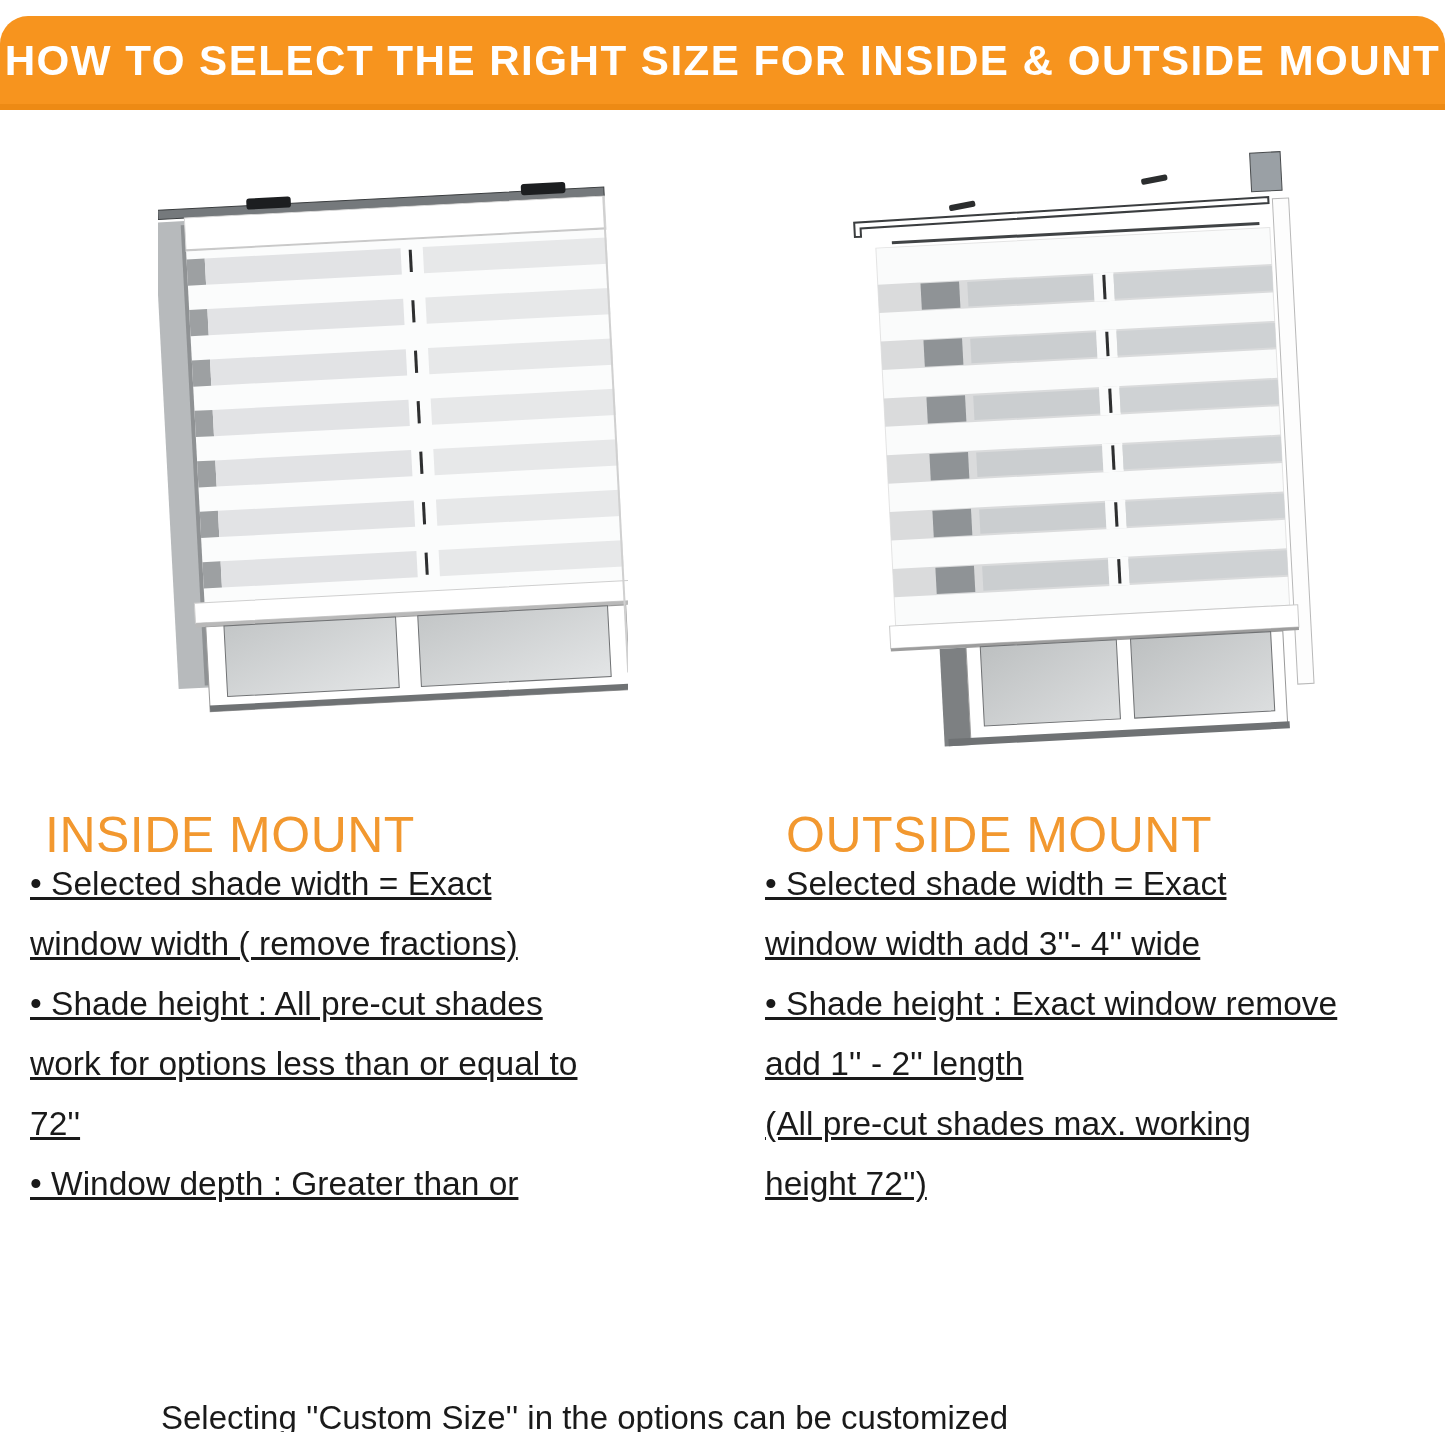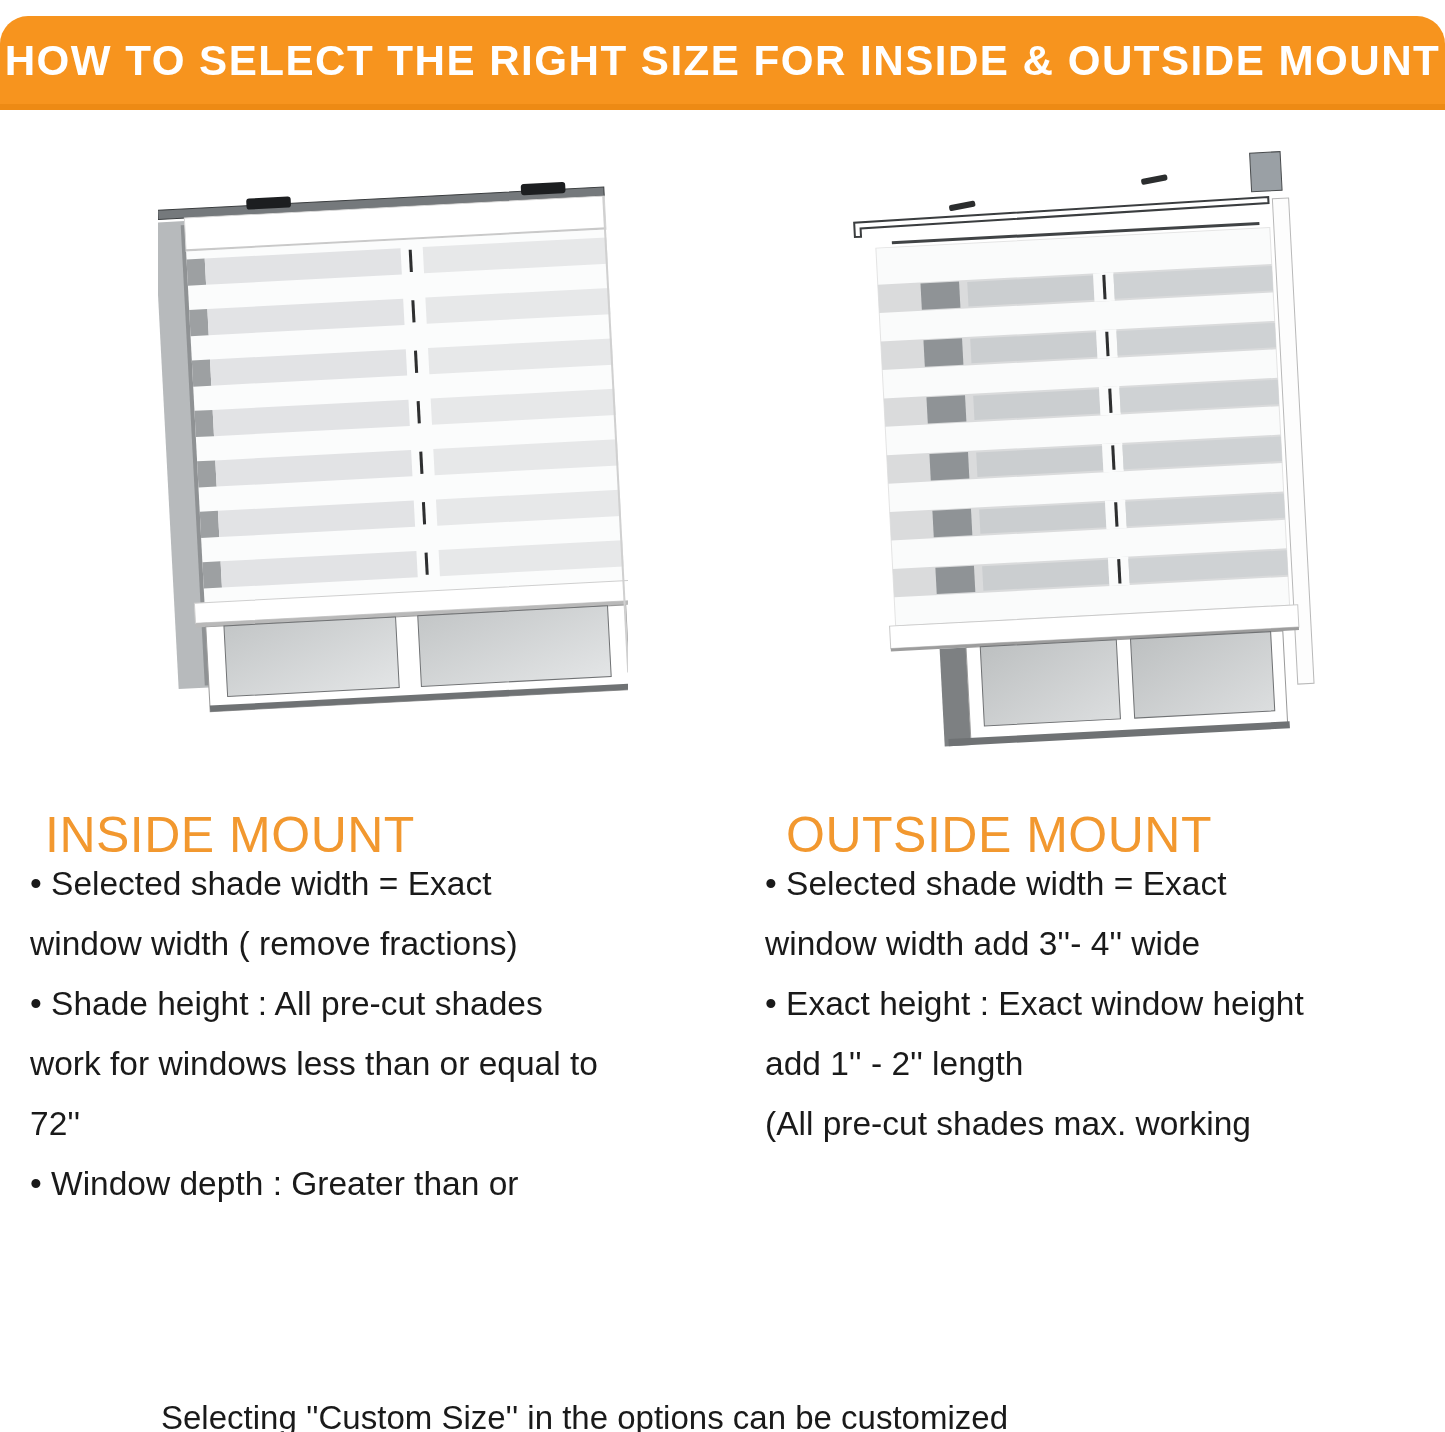--- a/index.html
+++ b/index.html
@@ -36,21 +36,21 @@
     color:var(--heading,#F2982F);
     font-size:50px;font-weight:400;letter-spacing:.5px;
     white-space:nowrap;
   }
   .heading-inside{left:45px;top:748px;}
   .heading-outside{left:786px;top:748px;}
   
   .spec-col{
     position:absolute;
     color:var(--body-text,#1a1a1a);
-    font-size:33.5px;line-height:60px;
+    font-size:33.5px;line-height:60px;text-decoration:underline;
   }
   .spec-col-inside{left:30px;top:838px;width:690px;}
   .spec-col-outside{left:765px;top:838px;width:680px;}
   .spec-line{white-space:nowrap;height:60px;}
   
   .footer-note{
     position:absolute;left:0;top:1383px;width:1169px;
     text-align:center;
     color:var(--body-text,#1a1a1a);
     font-size:33px;
@@ -159,28 +159,29 @@
     </svg>
   </div>
 
   <h2 class="mount-heading heading-inside">INSIDE MOUNT</h2>
   <h2 class="mount-heading heading-outside">OUTSIDE MOUNT</h2>
 
   <div class="spec-col spec-col-inside">
     <div class="spec-line">• Selected shade width = Exact</div>
     <div class="spec-line">window width ( remove fractions)</div>
     <div class="spec-line">• Shade height : All pre-cut shades</div>
-    <div class="spec-line">work for windows less than or equal to</div>
+    <div class="spec-line">work for options less than or equal to</div>
     <div class="spec-line">72''</div>
     <div class="spec-line">• Window depth : Greater than or</div>
   </div>
 
   <div class="spec-col spec-col-outside">
     <div class="spec-line">• Selected shade width = Exact</div>
     <div class="spec-line">window width add 3''- 4'' wide</div>
-    <div class="spec-line">• Exact height : Exact window height</div>
+    <div class="spec-line">• Shade height : Exact window remove</div>
     <div class="spec-line">add 1'' - 2'' length</div>
     <div class="spec-line">(All pre-cut shades max. working</div>
+    <div class="spec-line">height 72'')</div>
   </div>
 
   <div class="footer-note">Selecting ''Custom Size'' in the options can be customized</div>
 
 </div>
 
 </body></html>

